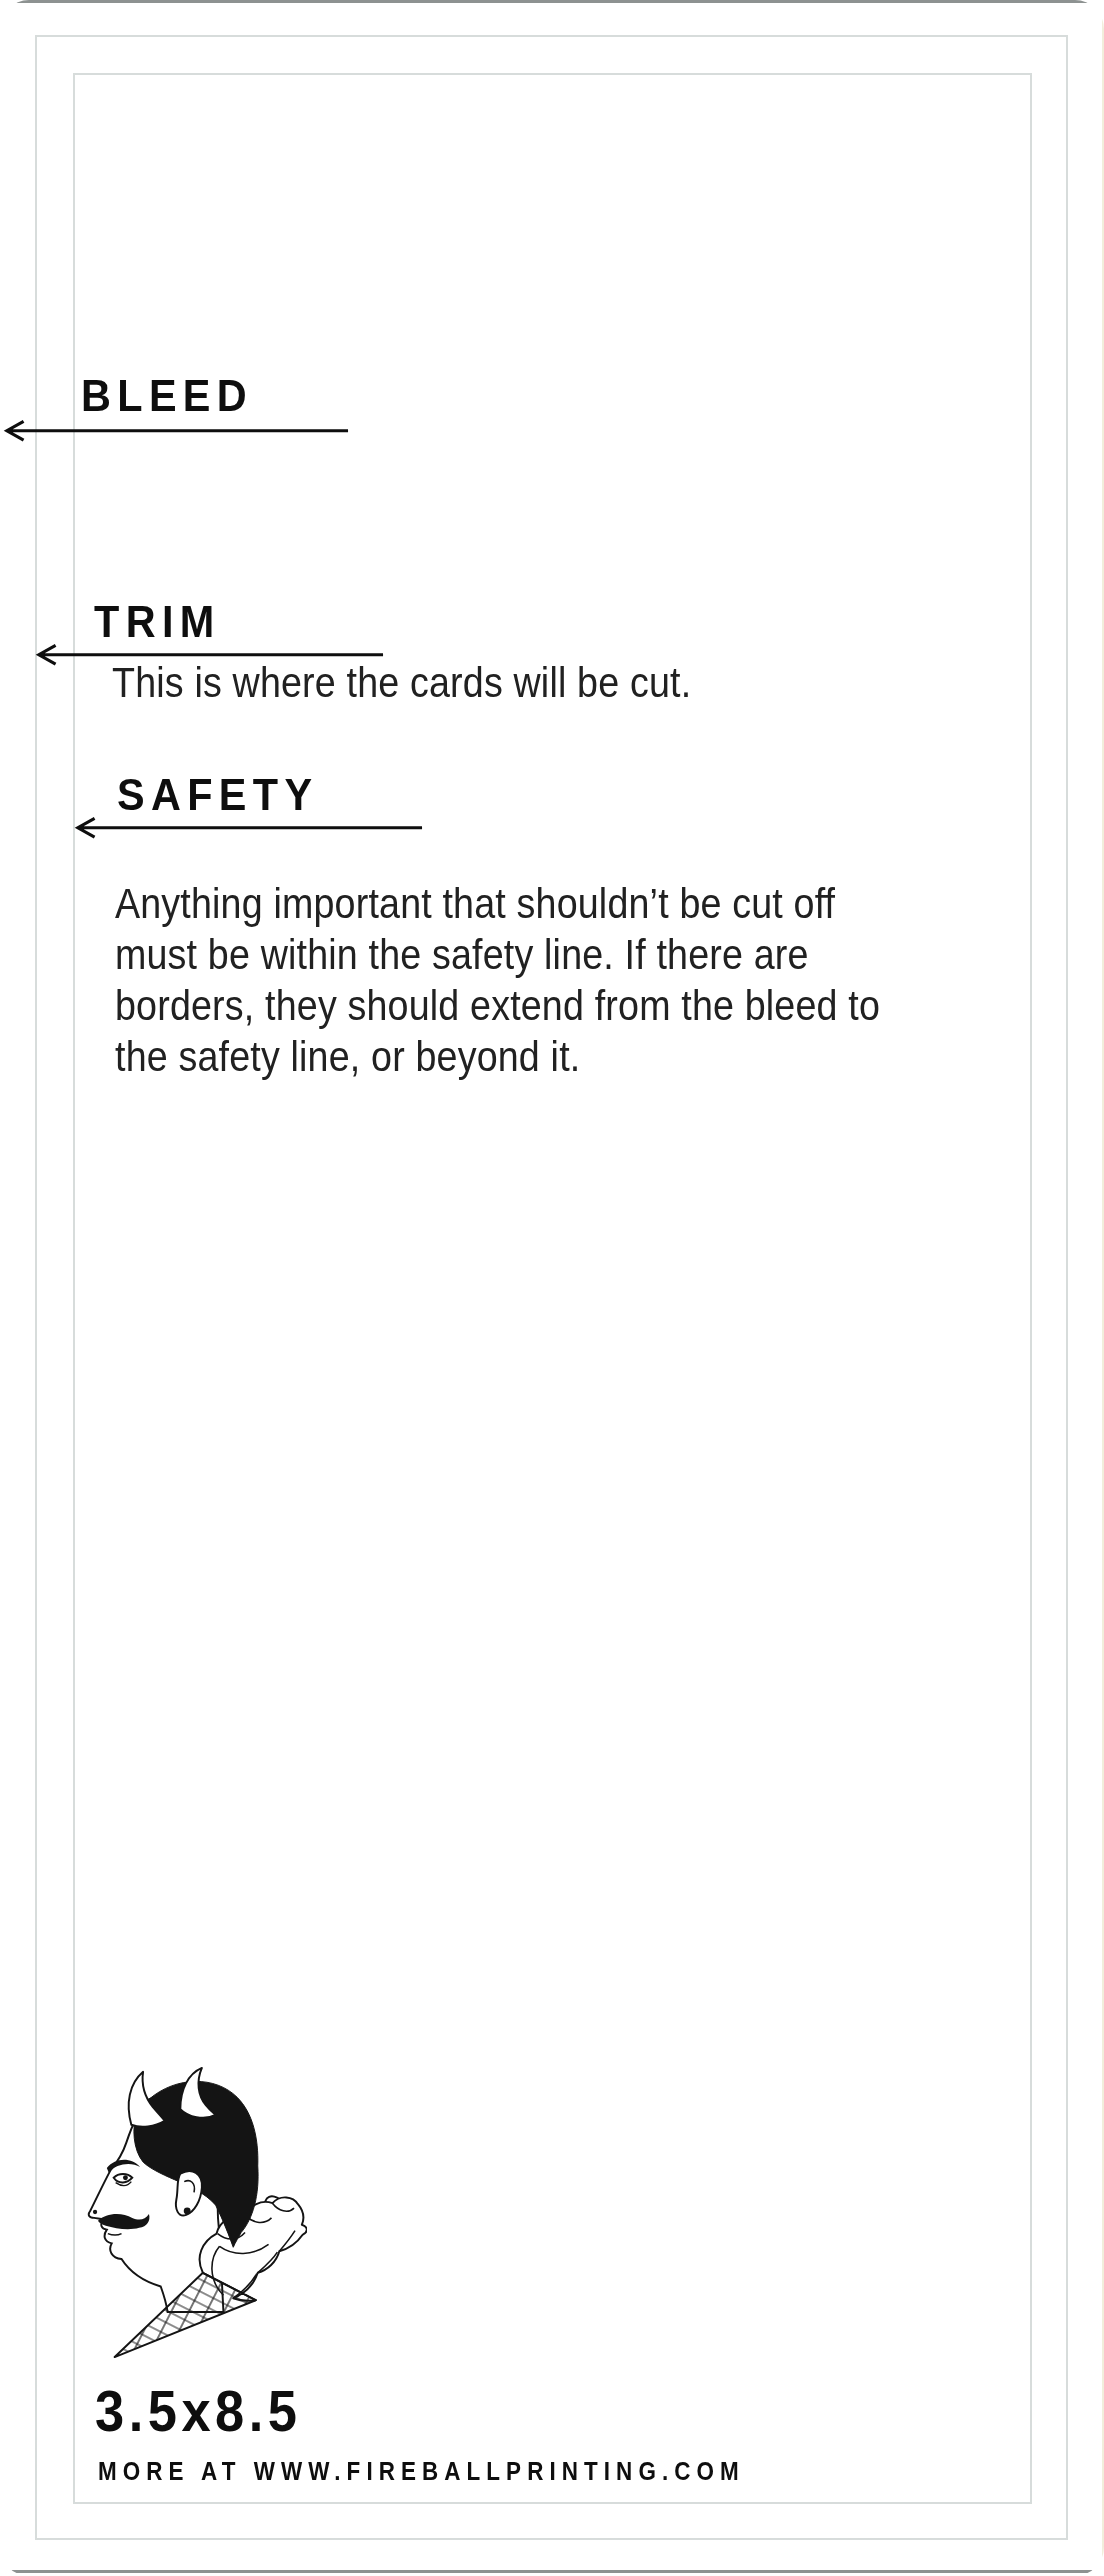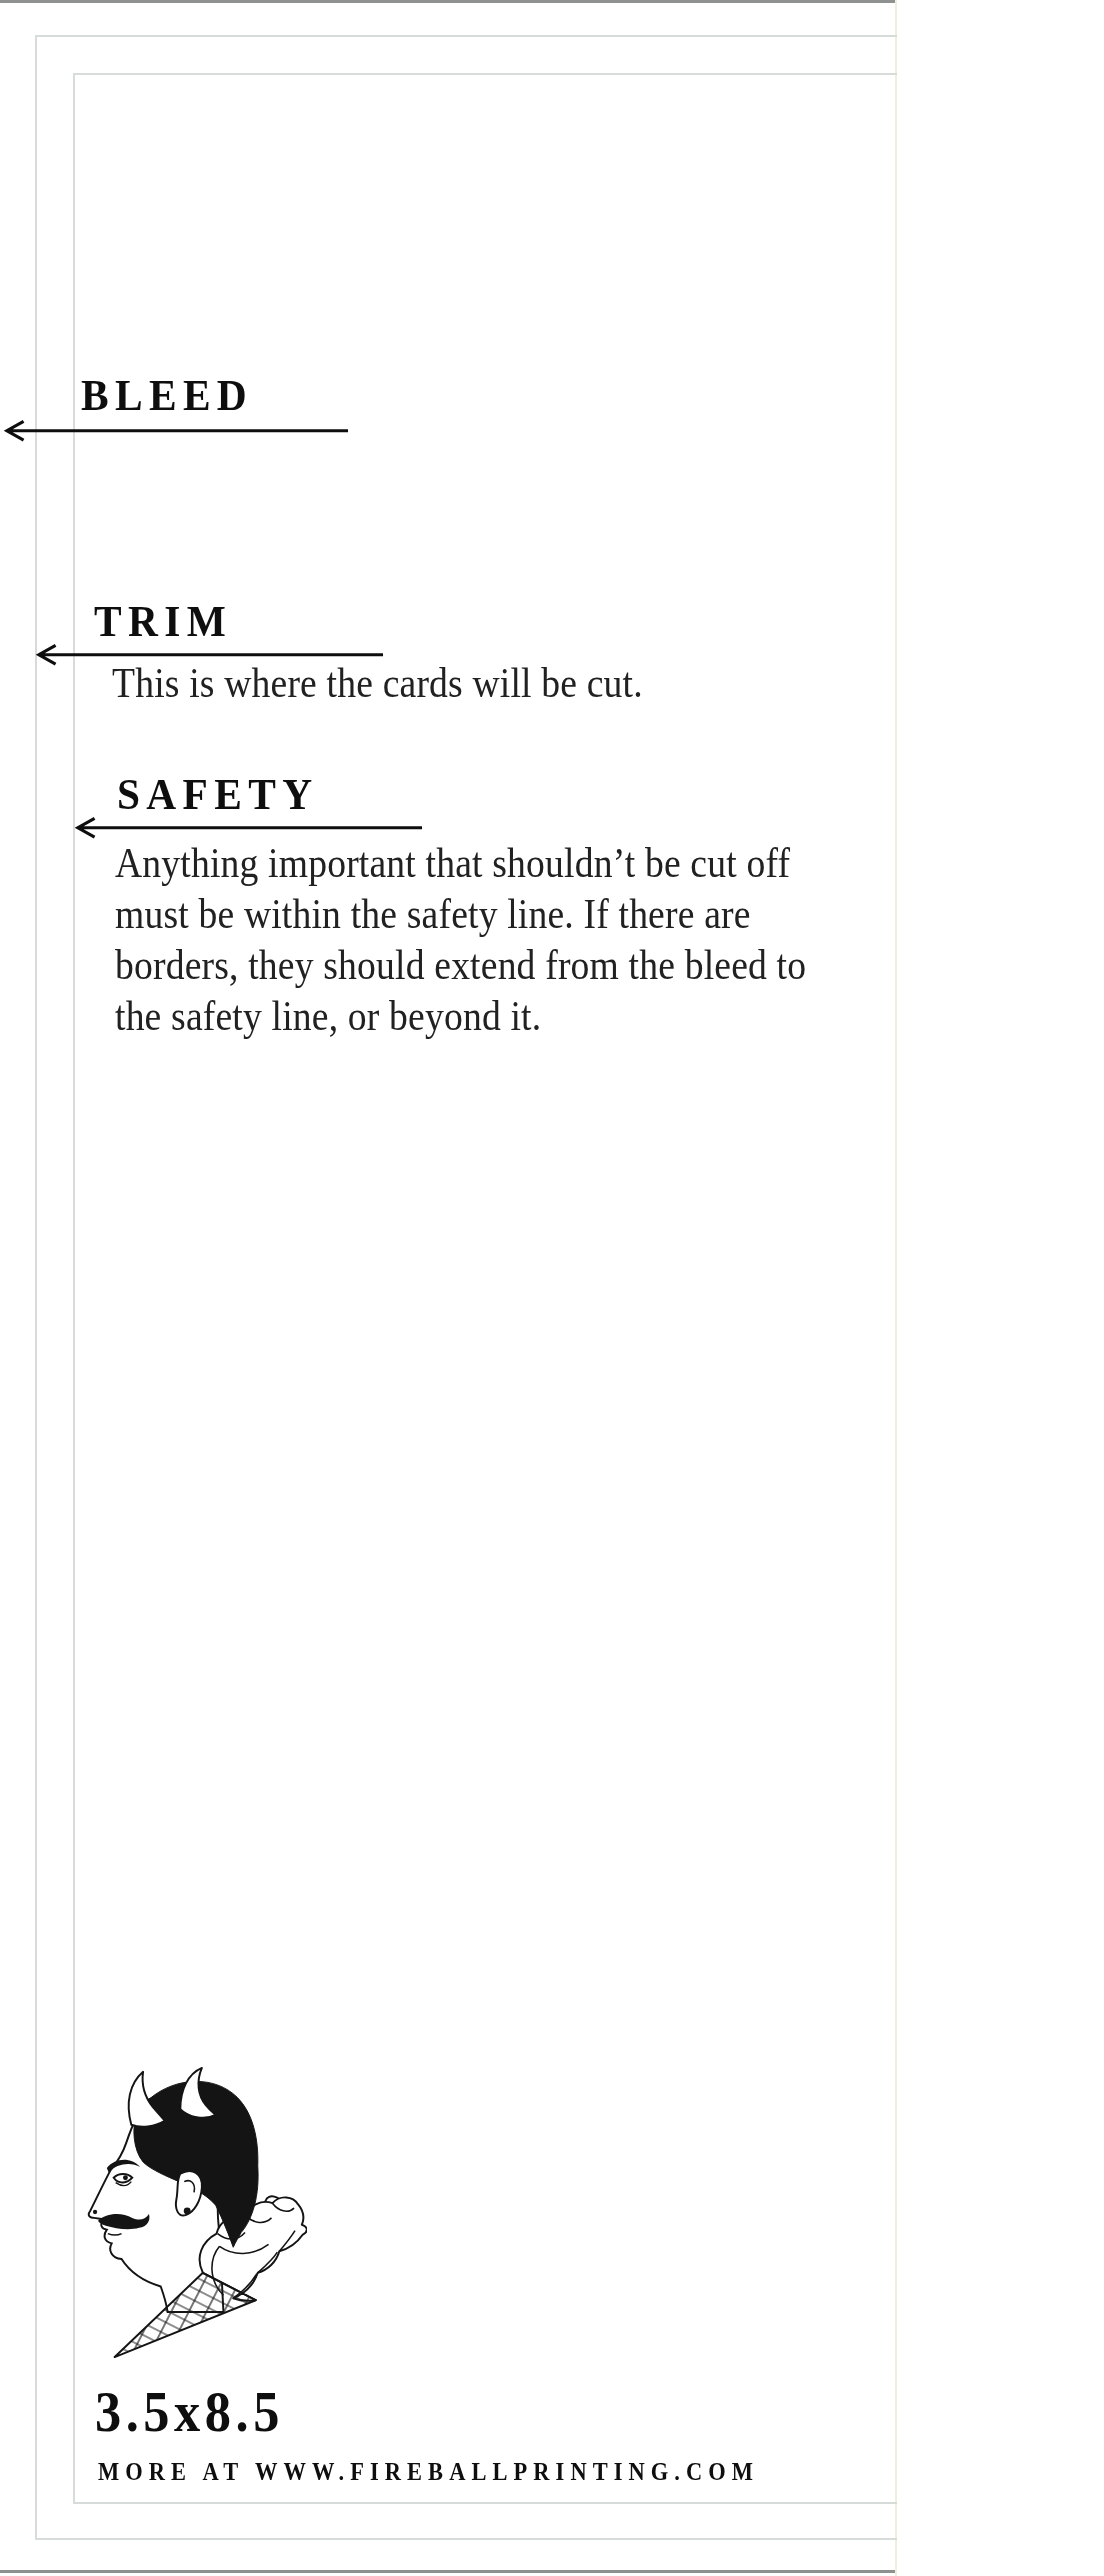--- a/index.html
+++ b/index.html
@@ -1,21 +1,22 @@
 <!DOCTYPE html>
 <html style="--paper: #ffffff; --ink: #0e0e0e; --body-text: #212121; --guide-line: #d7dcdb; --edge-line: #8d9291; --edge-right-line: #f2eedc;"><head>
 <meta charset="utf-8">
 <style>
   html,body{margin:0;padding:0;background:#fff;}
   .page{
     position:relative;
-    width:897px;height:2576px;
+    width:1104px;height:2576px;
     background:var(--paper,#ffffff);
     overflow:hidden;
-    font-family:Liberation Serif, serif;
+    font-family:Liberation Sans, sans-serif;
+    border-radius:29px;
   }
   
   .edge-top{position:absolute;left:0;top:0;width:1104px;height:2.9px;background:var(--edge-line,#8d9291);}
   .edge-bottom{position:absolute;left:0;top:2570px;width:1104px;height:2.9px;background:var(--edge-line,#8d9291);}
   .edge-right{position:absolute;right:0;top:0;width:2px;height:2576px;background:var(--edge-right-line,#f2eedc);}
   
   .trim-rect{
     position:absolute;left:35px;top:35px;width:1033px;height:2505px;
     border:2px solid var(--guide-line,#d7dcdb);box-sizing:border-box;
   }
@@ -42,21 +43,21 @@
   .arrow svg{display:block;width:100%;height:100%;}
   
   .para{position:absolute;color:var(--body-text,#212121);}
   .para .ln{
     font-size:43px;line-height:51px;font-weight:400;
     letter-spacing:0.2px;white-space:nowrap;
     transform:scaleX(0.875);transform-origin:left top;
   }
   .p-bleed{left:81px;top:437px;}
   .p-trim{left:112px;top:657px;}
-  .p-safety{left:115px;top:837px;}
+  .p-safety{left:115px;top:878px;}
   
   .logo{position:absolute;left:86px;top:2064px;width:221px;height:296px;}
   .logo svg{display:block;width:100%;height:100%;}
   
   .lockup-size{
     position:absolute;left:95px;top:2383px;
     font-size:57px;line-height:57px;font-weight:700;letter-spacing:4.9px;
     color:var(--ink,#0e0e0e);transform:scaleX(0.92);transform-origin:left top;
     white-space:nowrap;
   }

